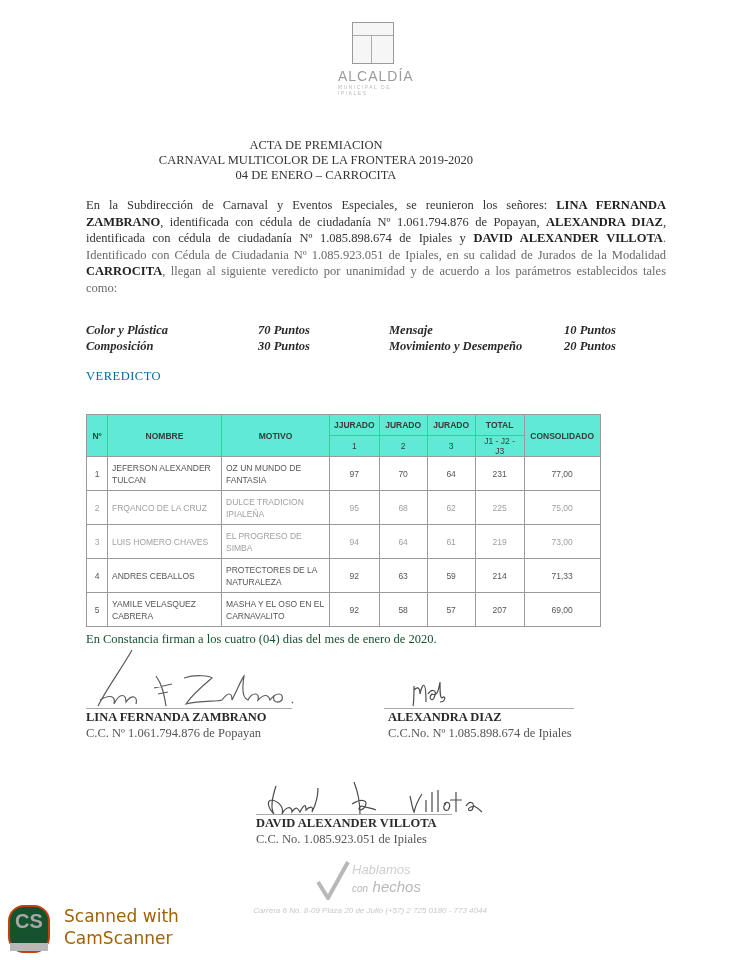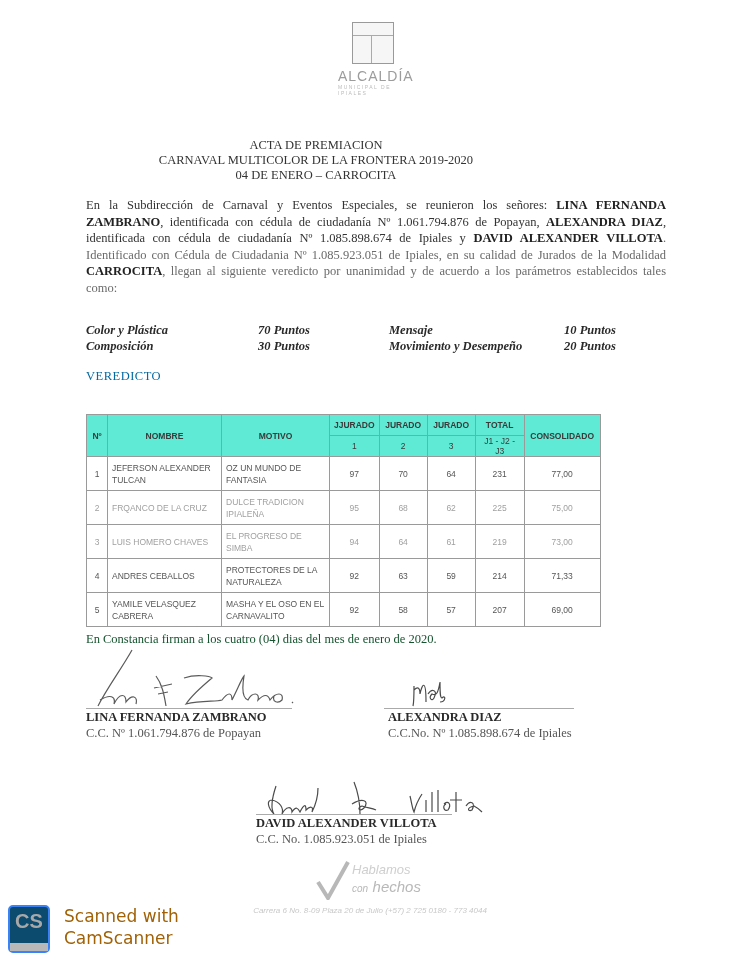--- a/index.html
+++ b/index.html
@@ -38,21 +38,21 @@
 
   #closing { left:86px; top:632px; font-size:12.5px; color:#14532d; }
   .sig-line { border-top:1px solid #aaa; }
   .sig-name { font-size:12.5px; font-weight:bold; color:#2a2a2a; white-space:nowrap; }
   .sig-cc { font-size:12.5px; color:#555; white-space:nowrap; }
   .sig-svg { overflow:visible; }
 
   #footer-logo { left:312px; top:860px; width:140px; height:40px;text-align:right; }
   #footer-addr { left:190px; top:905px; width:360px; text-align:center; font-family:"Liberation Sans", sans-serif; font-size:8px; line-height:11px; color:#c8c8c8; font-style:italic; }
   #cs { left:8px; top:905px; }
-  #cs .badge { position:absolute; left:0; top:0; width:38px; height:44px; border:2px solid #3b82f6; border-radius:5px; background:#0c4a6e; }
+  #cs .badge { position:absolute; left:0; top:0; width:38px; height:44px; border:2px solid #c2410c; border-radius:16px; background:#14532d; }
   #cs .badge .t { position:absolute; left:0; right:0; top:3px; text-align:center; font-family:"Liberation Sans", sans-serif; font-weight:bold; font-size:20px; color:#a8a8a8; }
   #cs .badge .bar { position:absolute; left:0; right:0; bottom:0; height:8px; background:#b8b8b8; }
   #cs .txt { position:absolute; left:56px; top:0; font-family:"DejaVu Sans", sans-serif; font-size:17px; line-height:22px; color:#a16207; white-space:nowrap; }
 </style>
 </head>
 <body>
 
 <div id="logo" class="abs">
   <div class="crest"></div>
   <div class="name">ALCALDÍA</div>

